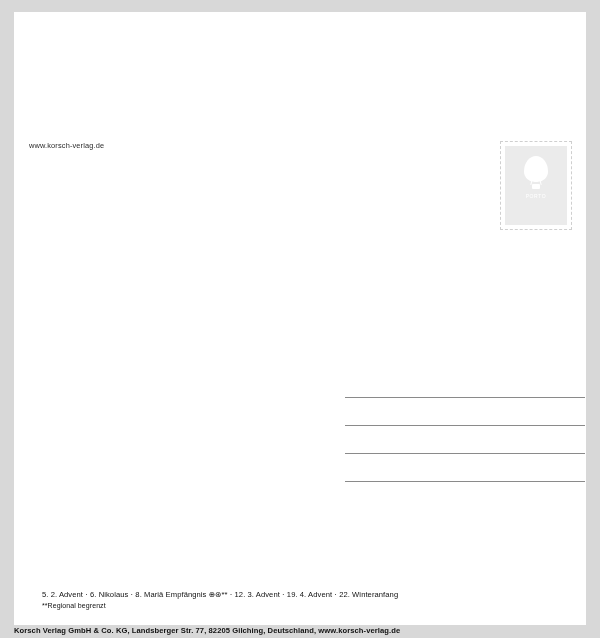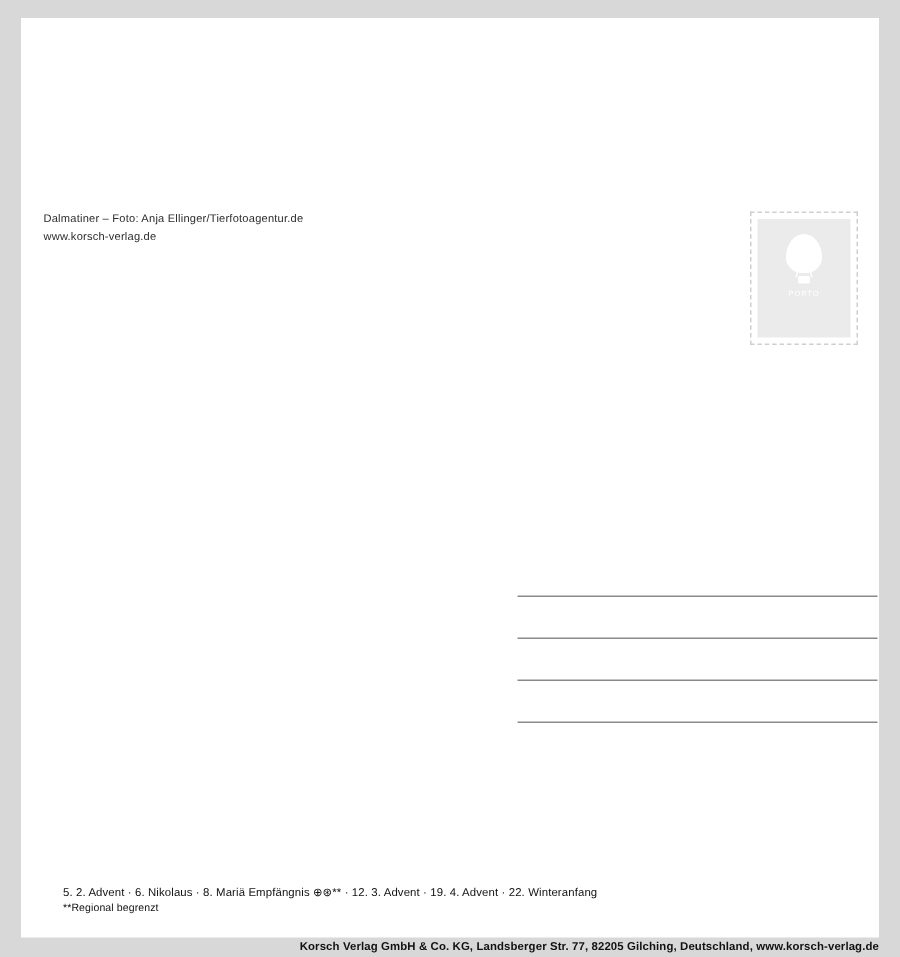--- a/index.html
+++ b/index.html
@@ -139,35 +139,34 @@
   .notes .regional {
     font-size: 7px;
   }
 
   
   .publisher {
     position: absolute;
     left: 0;
     right: 0;
     top: 614px;
-    text-align: right;
+    text-align: left;
     font-size: 7.6px;
     color: #111111;
     font-weight: bold;
     letter-spacing: 0.01em;
   }
 </style>
 </head>
 <body>
 
 <div class="page">
   <div class="card">
 
     <div class="credit">
-      <div>Dalmatiner – Foto: Anja Ellinger/Tierfotoagentur.de</div>
       <div>www.korsch-verlag.de</div>
     </div>
 
     <div class="stamp">
       <div class="stamp-frame"></div>
       <div class="stamp-inner">
         <div class="balloon-wrap">
           <div class="balloon">
             <div class="envelope"></div>
             <div class="lineL"></div>

